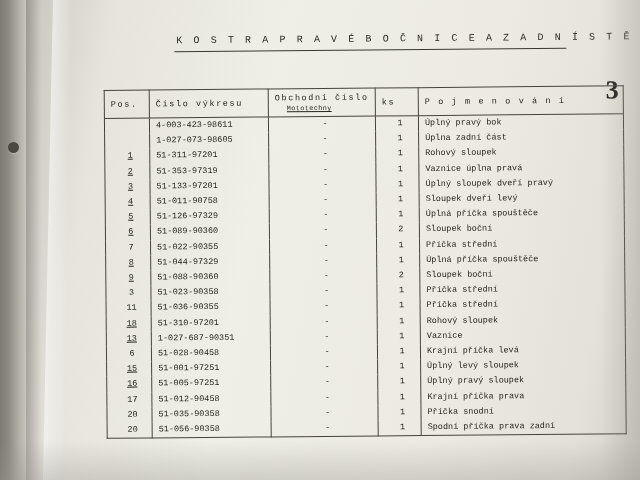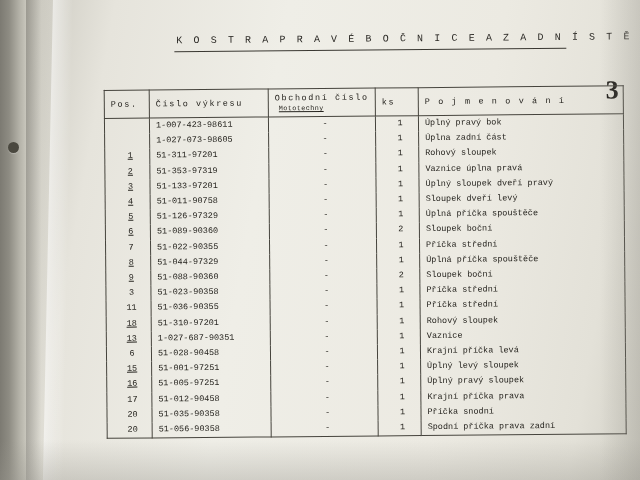--- a/index.html
+++ b/index.html
@@ -125,21 +125,21 @@
   .h-main {
     display: block;
     letter-spacing: 1.6px;
   }
   .h-small {
     display: block;
     font-size: 6.8px;
     letter-spacing: 0.4px;
     text-decoration: underline;
     margin-top: 1px;
-    margin-left: 4px;
+    margin-left: 12px;
   }
   table.sheet tbody td {
     height: 15.2px;
     line-height: 15.2px;
     padding-left: 6px;
     white-space: nowrap;
     overflow: hidden;
   }
   tbody tr:last-child td {
     border-bottom: 1px solid #46443d;
@@ -180,21 +180,21 @@
             <span class="h-main">Obchodní číslo</span>
             <span class="h-small">Mototechny</span>
           </th>
           <th class="th-ks">ks</th>
           <th class="th-name">P o j m e n o v á n í</th>
         </tr>
       </thead>
       <tbody id="tbody">
           <tr>
             <td class="col-pos"><span></span></td>
-            <td class="col-drawing">1-007-423-98611</td>
+            <td class="col-drawing">4-003-423-98611</td>
             <td class="col-trade">-</td>
             <td class="col-ks">1</td>
             <td class="col-name">Úplný pravý bok</td>
           </tr>
           <tr>
             <td class="col-pos"><span></span></td>
             <td class="col-drawing">1-027-073-98605</td>
             <td class="col-trade">-</td>
             <td class="col-ks">1</td>
             <td class="col-name">Úplna zadní část</td>

